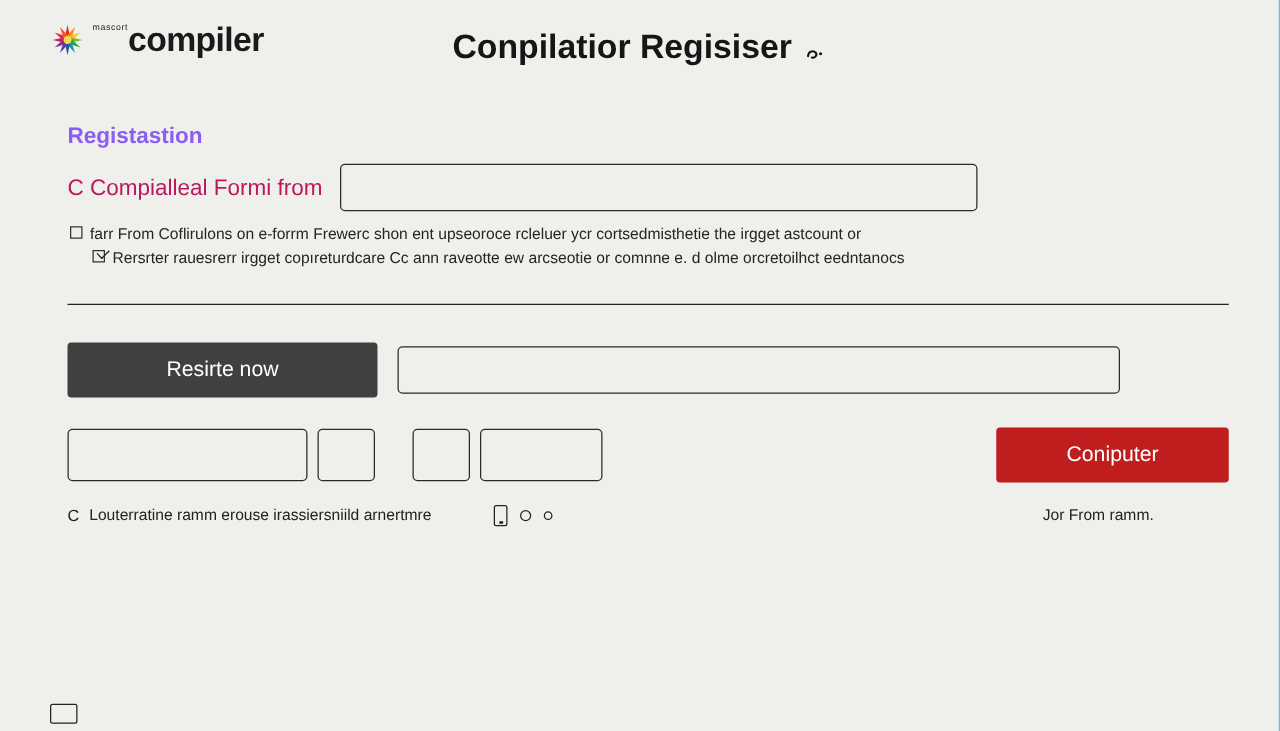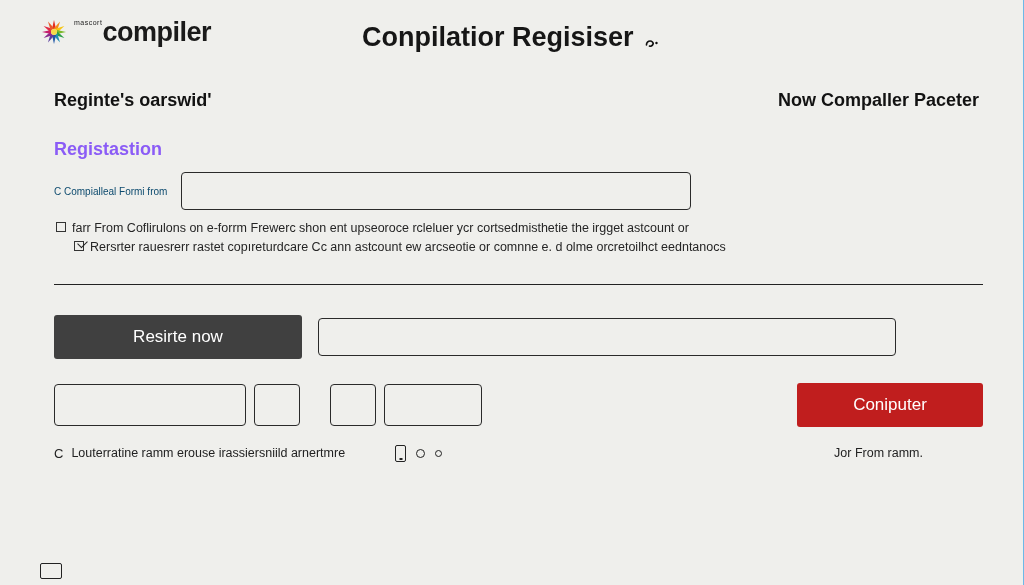--- a/index.html
+++ b/index.html
@@ -83,22 +83,22 @@
       font-weight: 700;
       color: #8b5cf6;
       margin-bottom: 12px;
     }
     .form-row-1 {
       display: flex;
       align-items: center;
       gap: 14px;
     }
     .form-label {
-      font-size: 10px;
-      color: #0c4a6e;
+      font-size: 18px;
+      color: #be185d;
       white-space: nowrap;
     }
     .text-input {
       height: 38px;
       border: 1.5px solid #2a2a2a;
       border-radius: 4px;
       background: transparent;
       padding: 0 8px;
       font-size: 14px;
     }
@@ -294,40 +294,36 @@
       <span>Conpilatior Regisiser</span>
       <span class="swirl-icon" style="display:inline-block;vertical-align:middle;margin-left:2px;">
         <svg viewBox="0 0 18 18" width="18" height="18">
           <path d="M3,9 C3,5 7,4 9,6 C11,8 8,11 6,10" fill="none" stroke="#111" stroke-width="1.6" stroke-linecap="round"></path>
           <circle cx="13" cy="7" r="1.2" fill="#111"></circle>
         </svg>
       </span>
     </h1>
   </div>
 
-  <div class="sub-row">
-    <div class="sub-left">Reginte's oarswid'</div>
-    <div class="sub-right">Now Compaller Paceter</div>
-  </div>
 
   <div class="section">
     <div class="section-title">Registastion</div>
     <div class="form-row-1">
       <span class="form-label">C Compialleal Formi from</span>
       <input type="text" class="text-input long" style="">
     </div>
 
     <div class="info-block">
       <div class="info-line">
         <span class="check-mini"></span>
         <span>farr From Coflirulons on e-forrm Frewerc shon ent upseoroce rcleluer ycr cortsedmisthetie the irgget astcount or</span>
       </div>
       <div class="info-line" style="margin-left:18px;">
         <span class="check-mini with-mark"></span>
-        <span>Rersrter rauesrerr rastet copıreturdcare Cc ann astcount ew arcseotie or comnne e. d olme orcretoilhct eedntanocs</span>
+        <span>Rersrter rauesrerr irgget copıreturdcare Cc ann raveotte ew arcseotie or comnne e. d olme orcretoilhct eedntanocs</span>
       </div>
     </div>
 
     <hr class="divider">
   </div>
 
   <div class="action-row">
     <button class="btn btn-primary">Resirte now</button>
     <input type="text" class="text-input wide2" style="">
   </div>

